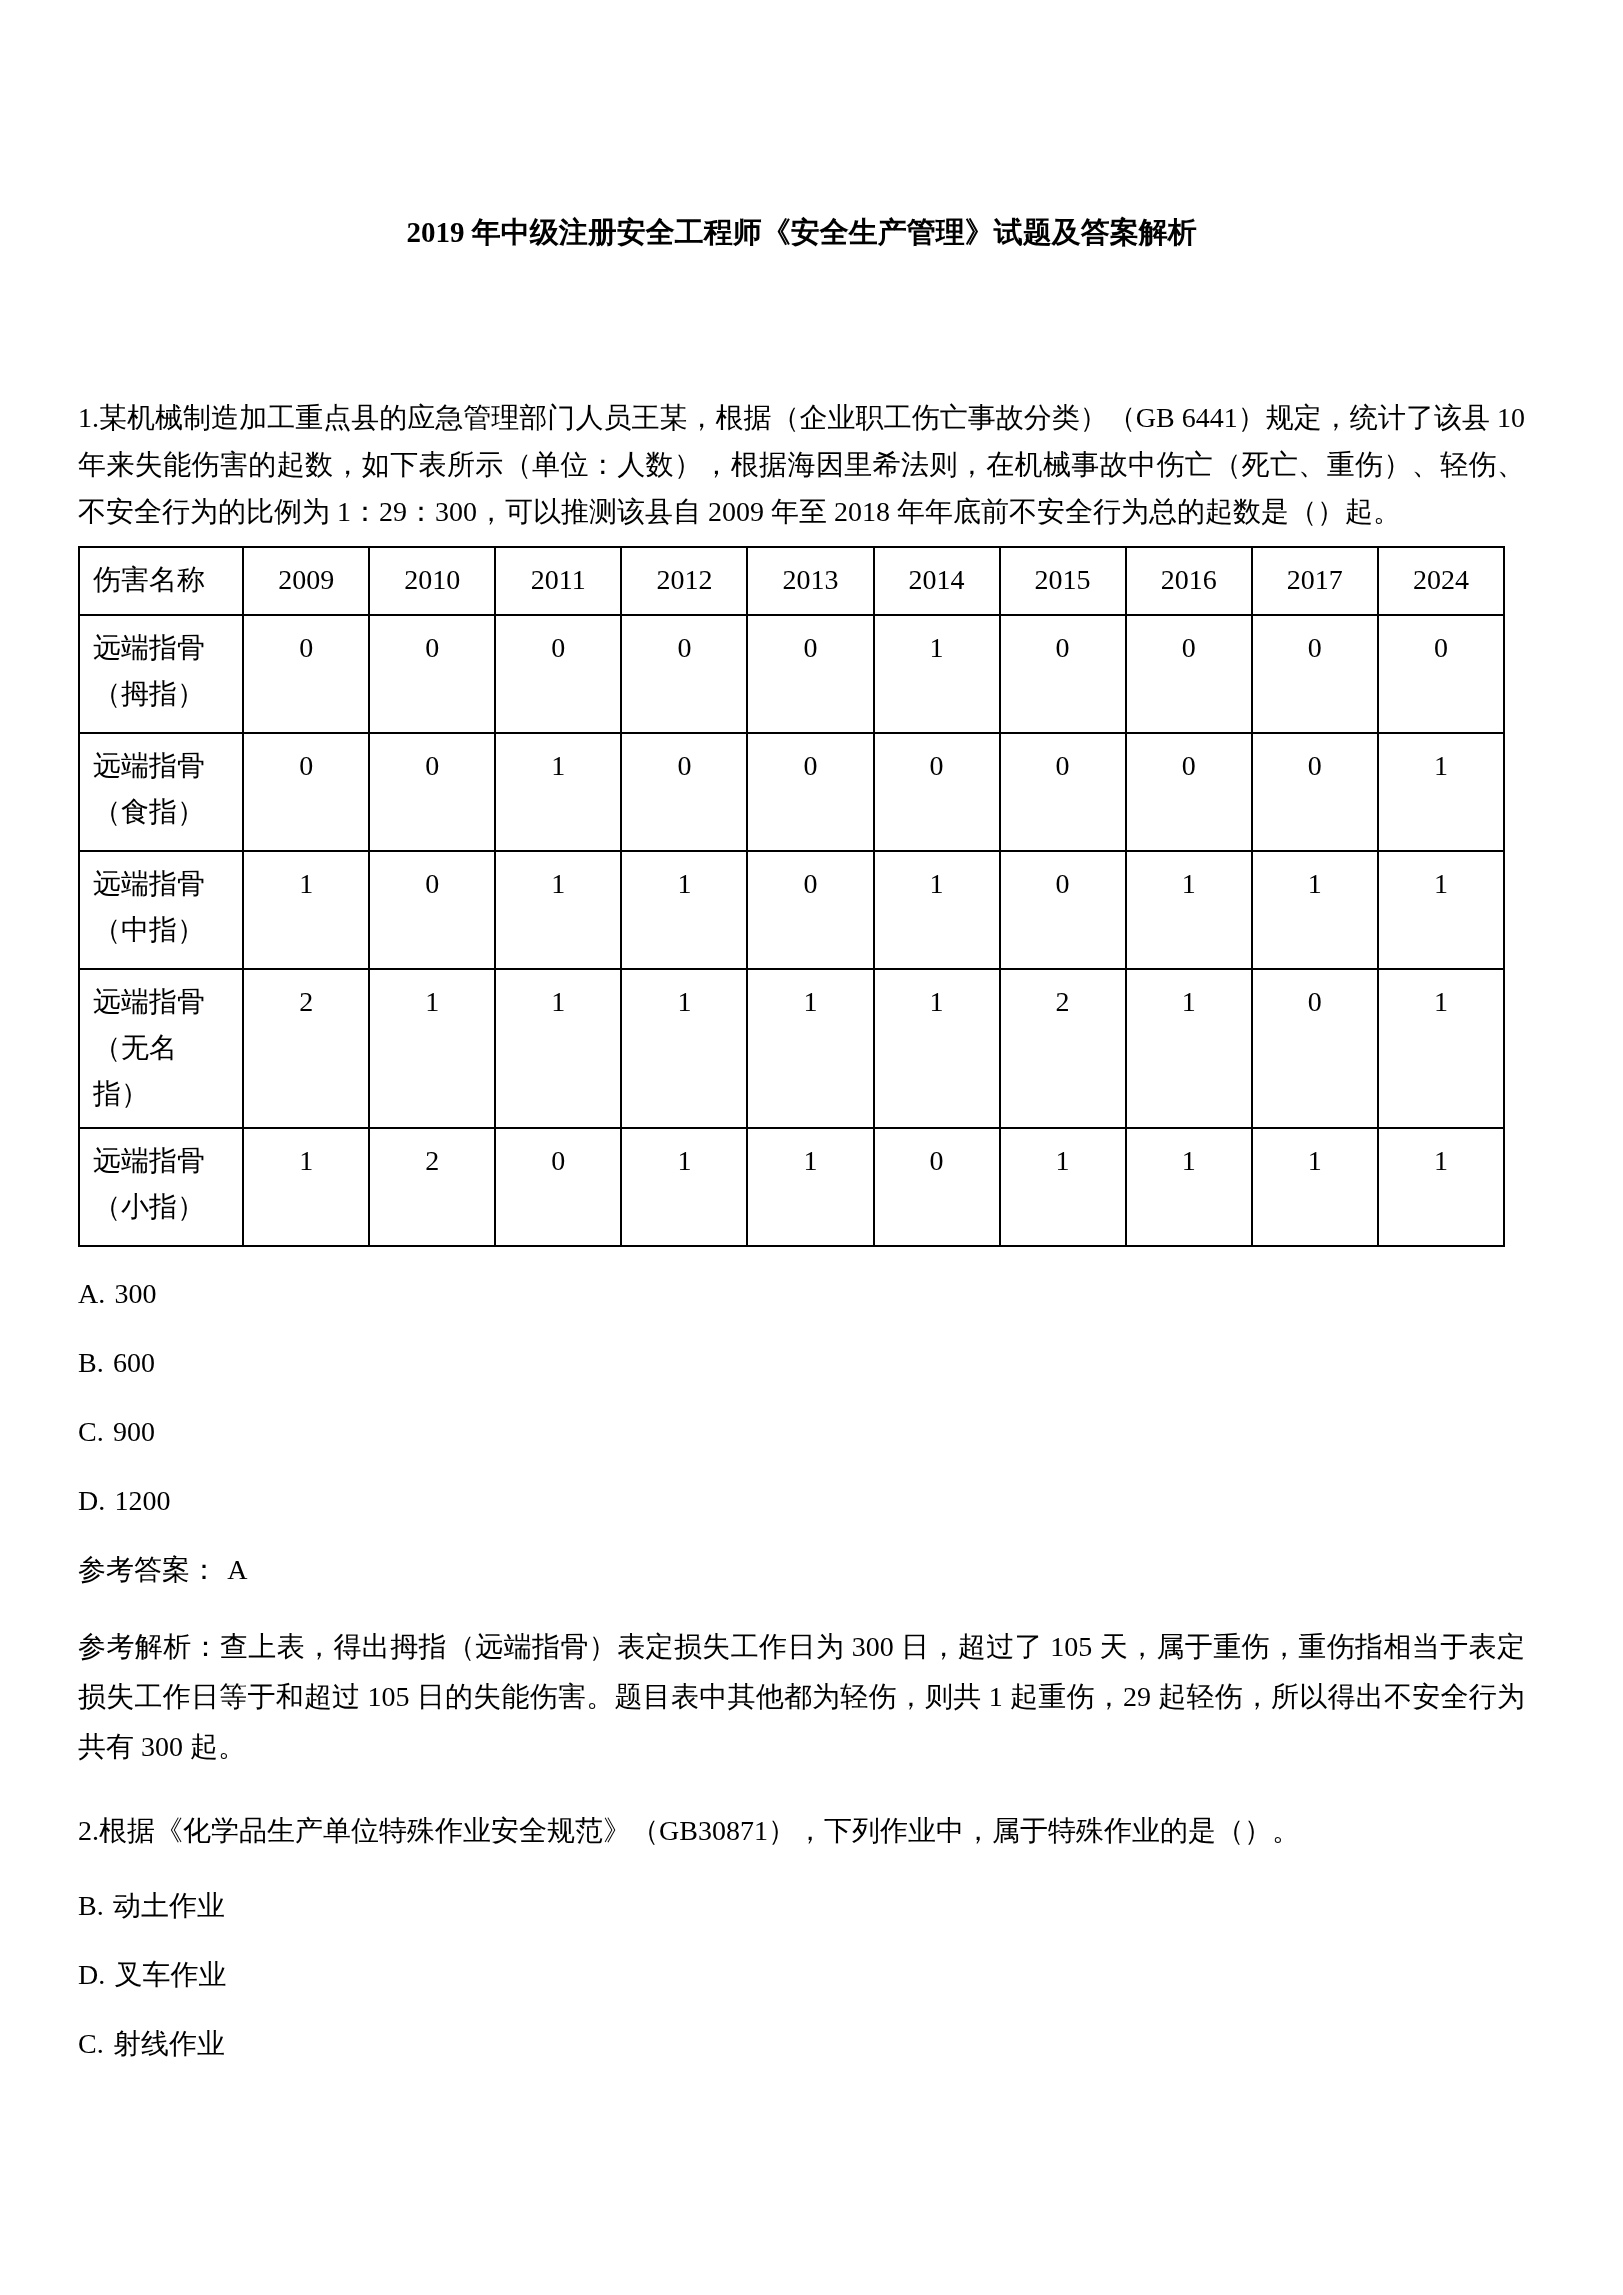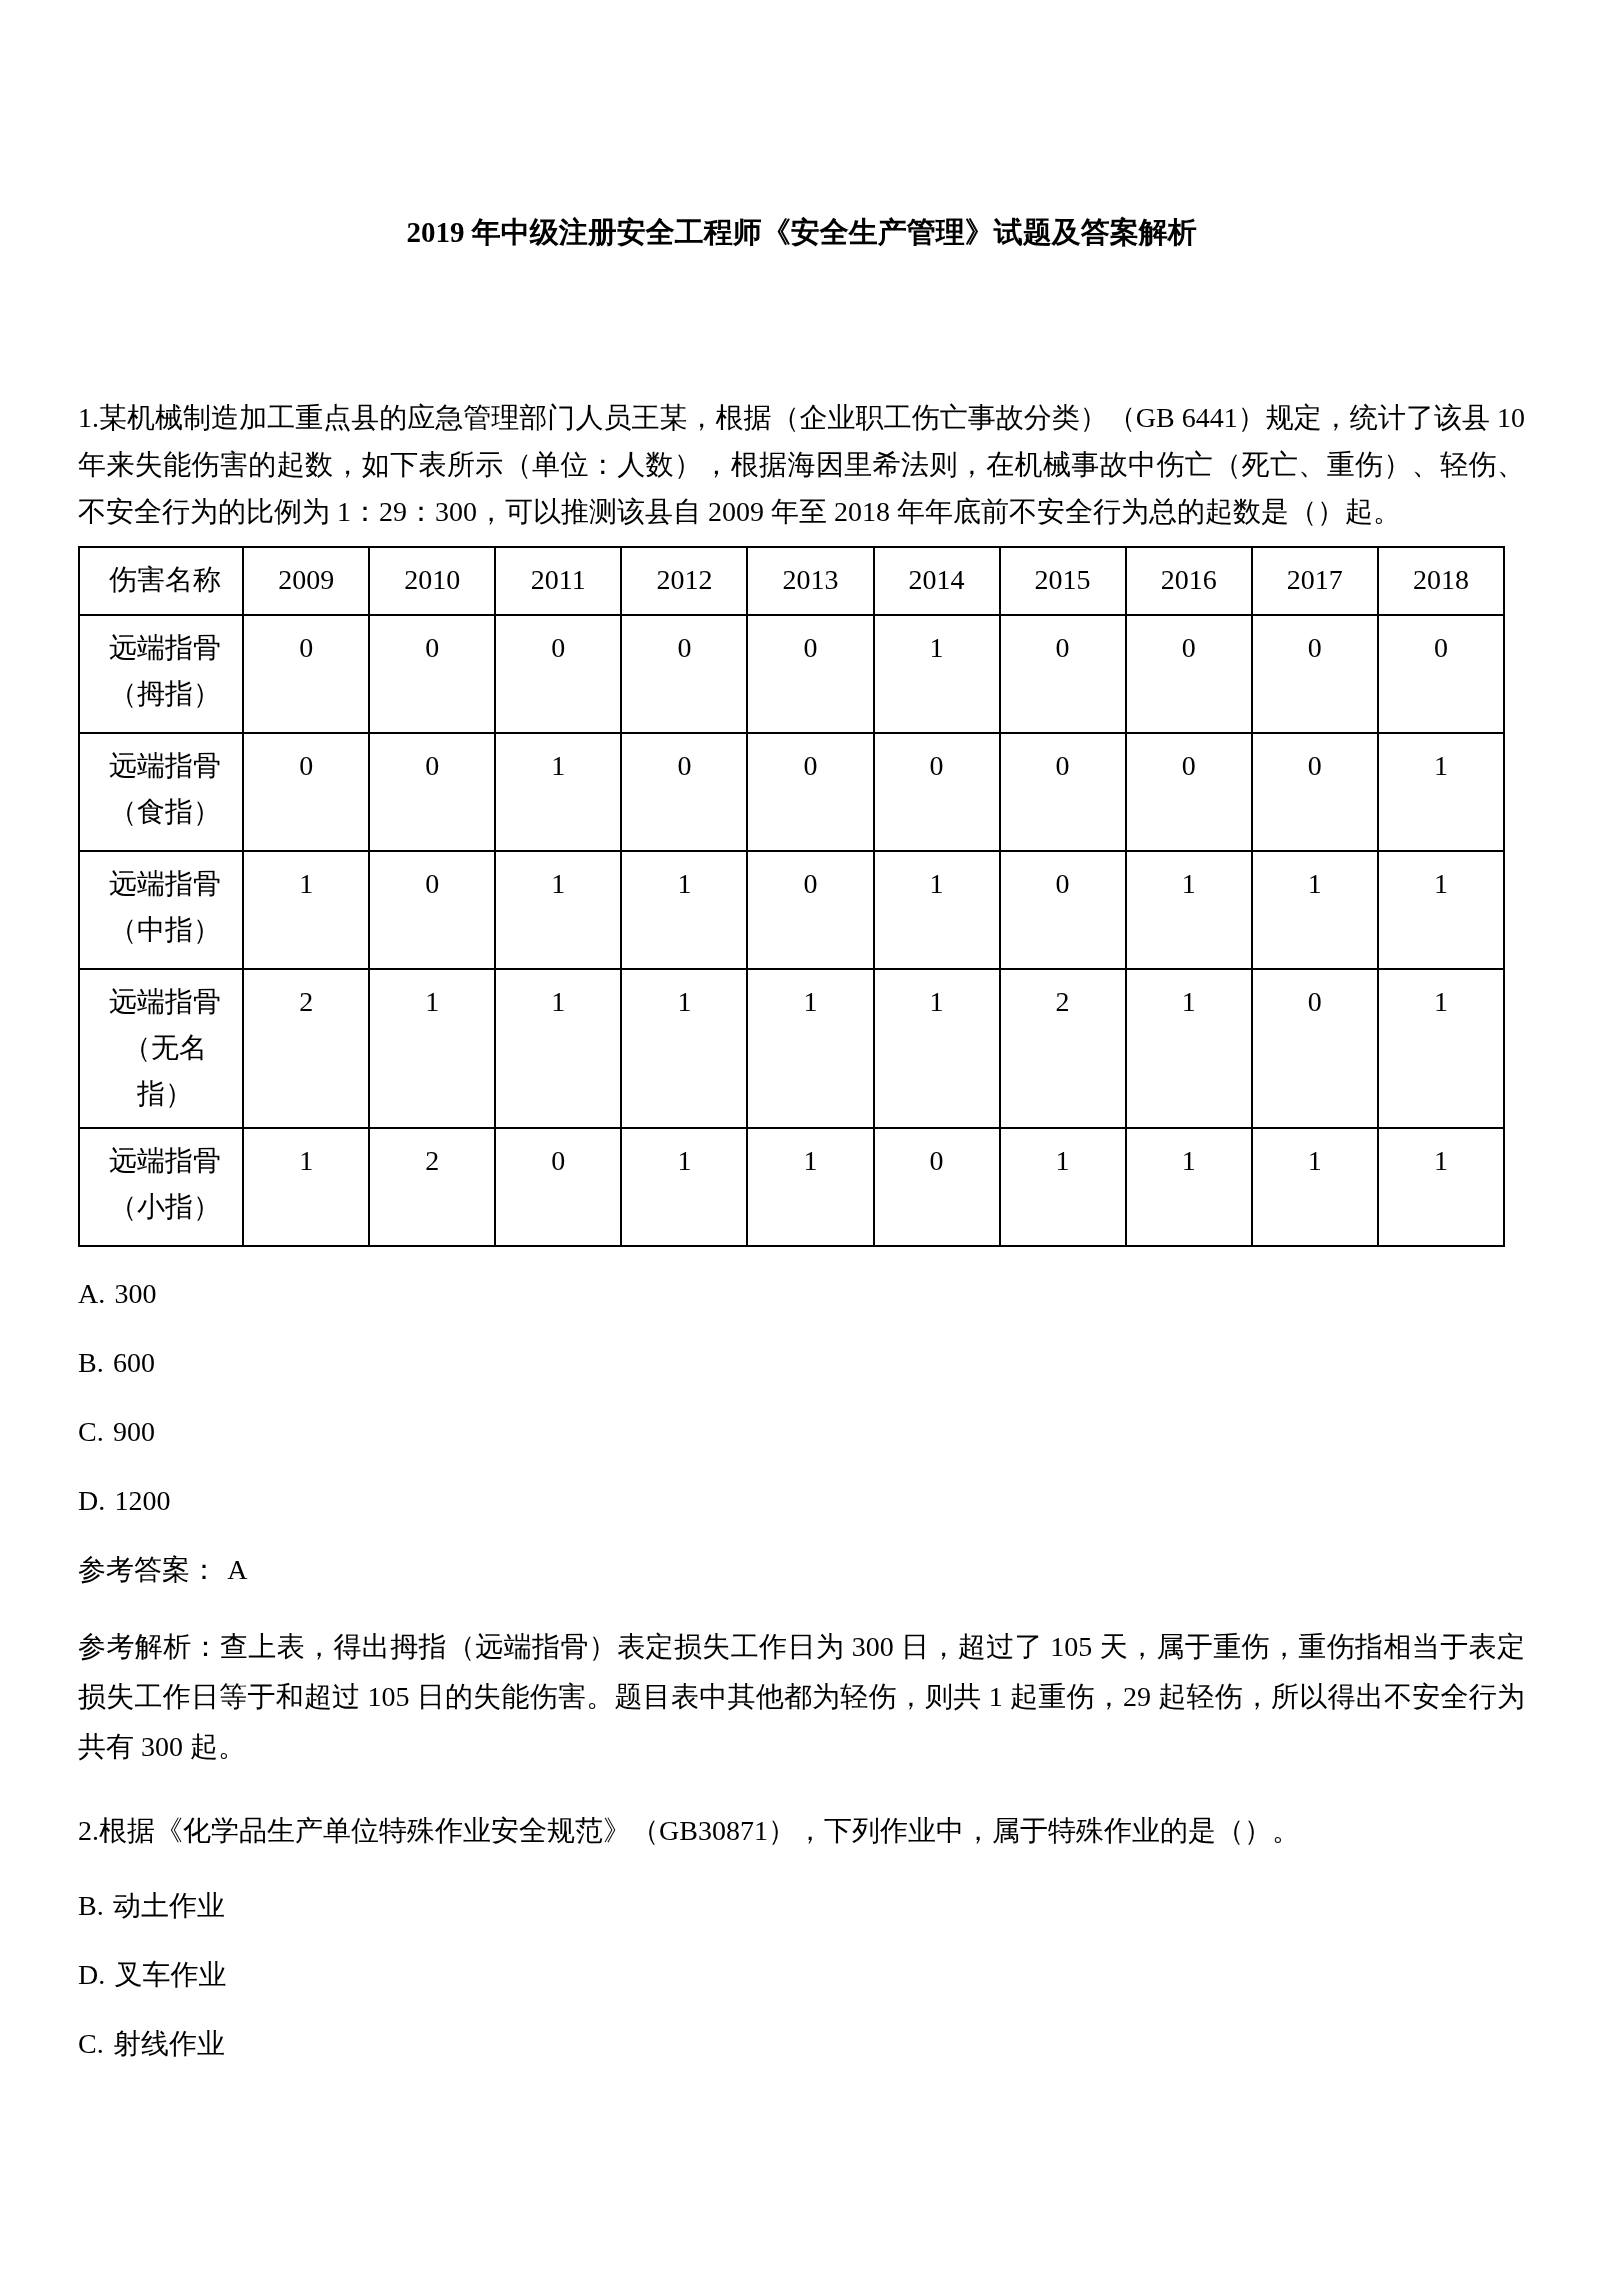--- a/index.html
+++ b/index.html
@@ -38,21 +38,21 @@
     border:2px solid #000;
     vertical-align:top;
     font-size:28px;
     font-weight:normal;
     line-height:46px;
     padding:9.2px 5.2px 0 5.2px;
     text-align:center;
     overflow:hidden;
   }
   table.data th.lbl, table.data td.lbl{
-    text-align:center;
+    text-align:left;
     padding-left:13px;
     white-space:pre-line;
   }
   tr.r-head{height:68px;}
   tr.r-std{height:118px;}
   tr.r-tall{height:159px;}
   .option{
     font-size:28px;
     line-height:34px;
     margin:35px 0 0 0;
@@ -90,21 +90,21 @@
         <th class="lbl">伤害名称</th>
         <th>2009</th>
         <th>2010</th>
         <th>2011</th>
         <th>2012</th>
         <th>2013</th>
         <th>2014</th>
         <th>2015</th>
         <th>2016</th>
         <th>2017</th>
-        <th>2018</th>
+        <th>2024</th>
       </tr>
     </thead>
     <tbody>
       <tr class="r-std">
         <td class="lbl">远端指骨
 （拇指）</td>
         <td>0</td>
         <td>0</td>
         <td>0</td>
         <td>0</td>

